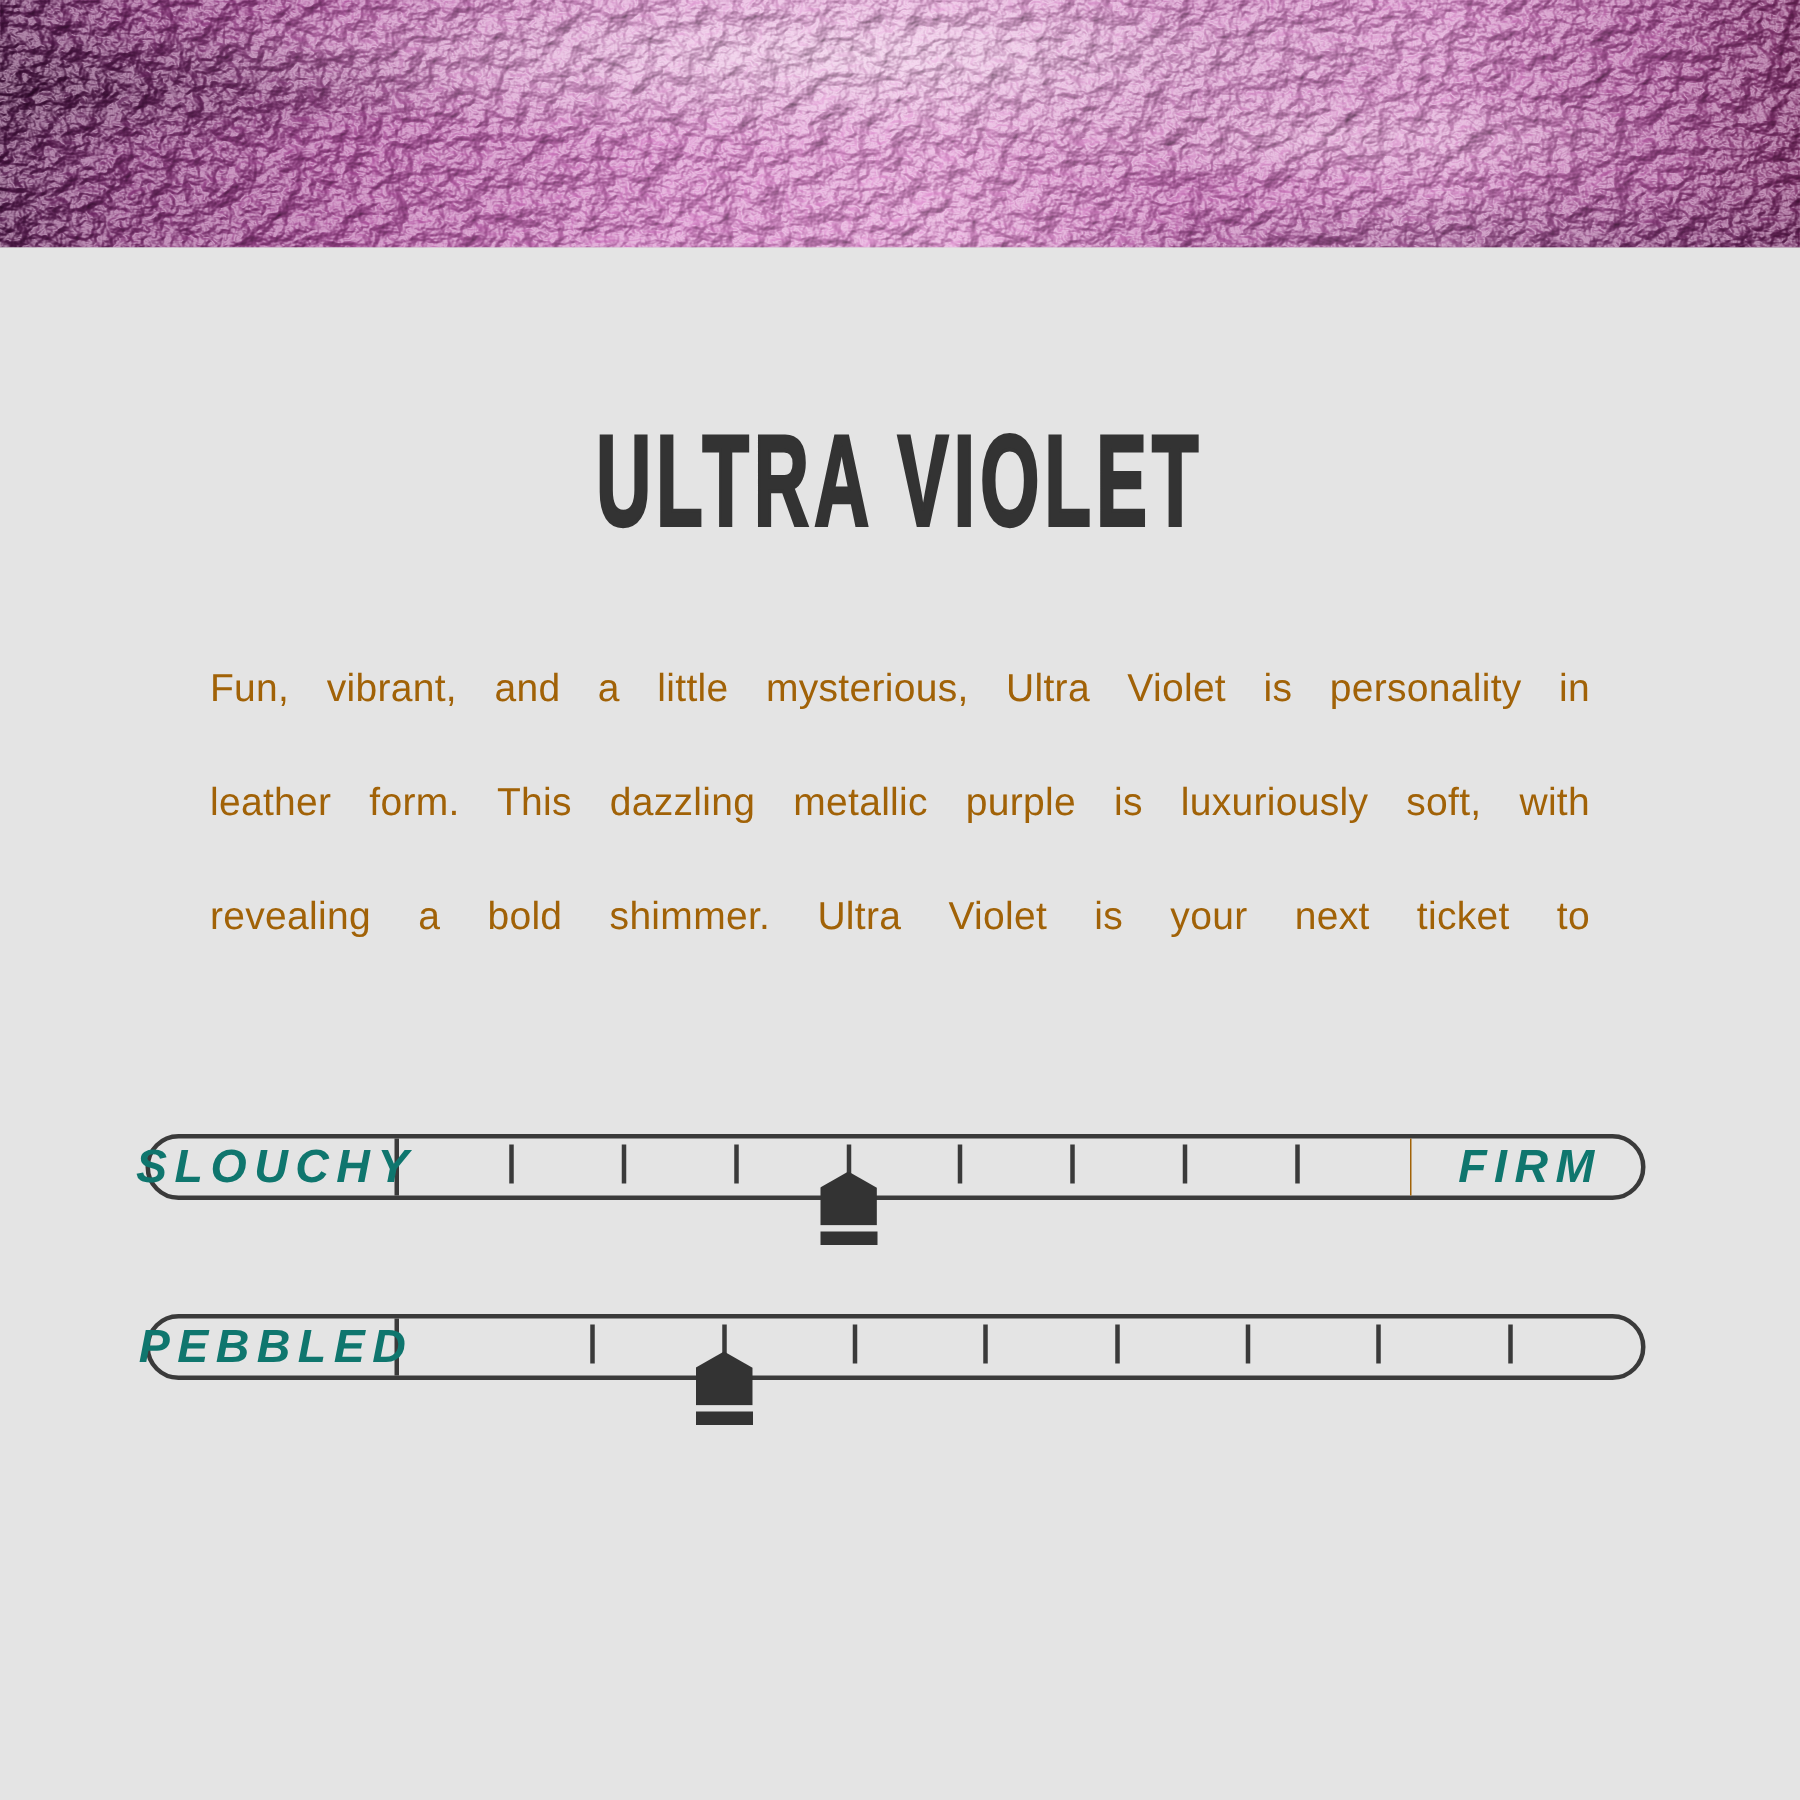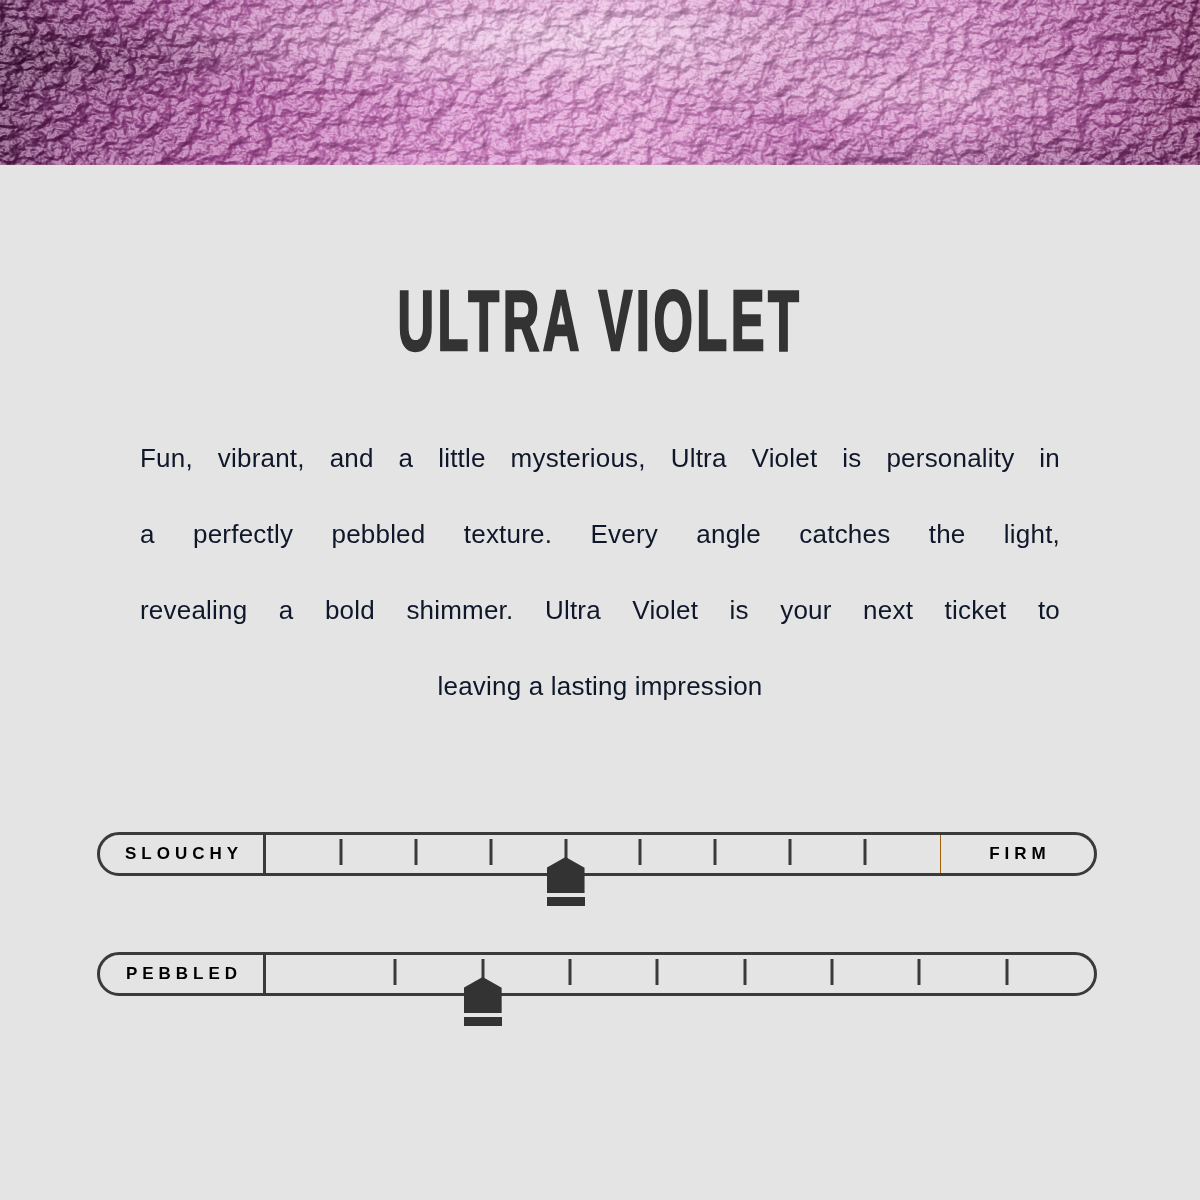--- a/index.html
+++ b/index.html
@@ -15,42 +15,42 @@
   
   .hero { width: 1200px; height: 165px; overflow: hidden; }
   .hero svg { display: block; }
 
   
   .title-wrap { width: 440px; height: 80px; margin: 117px auto 16px; }
 
   
   .desc {
     width: 920px; margin: 58px auto 0;
-    font-size: 26px; line-height: 76px; color: #0f172a;
+    font-size: 26px; line-height: 76px; color: #a16207;
     letter-spacing: 0.2px;
   }
   .desc-line { text-align: justify; text-align-last: justify; height: 76px; overflow: hidden; }
   .desc-line.last { text-align: center; text-align-last: center; }
 
   
   .scales { width: 1000px; margin-left: 97px; }
   .scale {
     box-sizing: border-box;
     width: 1000px; height: 44px;
     border: 3px solid #3a3a3a; border-radius: 22px;
     display: flex; align-items: stretch;
     background: transparent;
     position: relative;
   }
   .scale-1 { margin-top: 108px; }
   .scale-2 { margin-top: 76px; gap: 42px; }
   .cap {
     display: flex; align-items: center; justify-content: center;
-    font-size: 17px; font-weight: bold; letter-spacing: 5px;
-    text-indent: 5px; color: #000000; white-space: nowrap;
+    font-size: 31px; font-weight: bold; letter-spacing: 5px;
+    text-indent: 5px; color: #0f766e; white-space: nowrap; font-style: italic;
   }
   .cap.left  { width: 163px; border-right: 3px solid #3a3a3a; }
   .cap.right { width: 153px; border-left: 1px solid #a16207; }
   .track { flex: 1; position: relative; }
   .tick {
     position: absolute; top: 4px;
     width: 3px; height: 26px;
     background: #3a3a3a;
     transform: translateX(-50%);
   }
@@ -126,23 +126,22 @@
   </div>
 
   <div class="title-wrap">
     <svg width="440" height="80" viewBox="0 0 440 80">
       <text x="220" y="68" text-anchor="middle" font-family="Liberation Sans, sans-serif" font-weight="bold" font-size="86" letter-spacing="6" textLength="405" lengthAdjust="spacingAndGlyphs" fill="#333333" stroke="#333333" stroke-width="2.5">ULTRA VIOLET</text>
     </svg>
   </div>
 
   <div class="desc">
     <div class="desc-line">Fun, vibrant, and a little mysterious, Ultra Violet is personality in</div>
-    <div class="desc-line">a perfectly pebbled texture. Every angle catches the light,</div>
+    <div class="desc-line">leather form. This dazzling metallic purple is luxuriously soft, with</div>
     <div class="desc-line">revealing a bold shimmer. Ultra Violet is your next ticket to</div>
-    <div class="desc-line last">leaving a lasting impression</div>
   </div>
 
   <div class="scales">
 
     <div class="scale scale-1">
       <div class="cap left">SLOUCHY</div>
       <div class="track">
           <div class="tick" style="left: 88.8889%;"></div>
           <div class="tick" style="left: 77.7778%;"></div>
           <div class="tick" style="left: 66.6667%;"></div>

